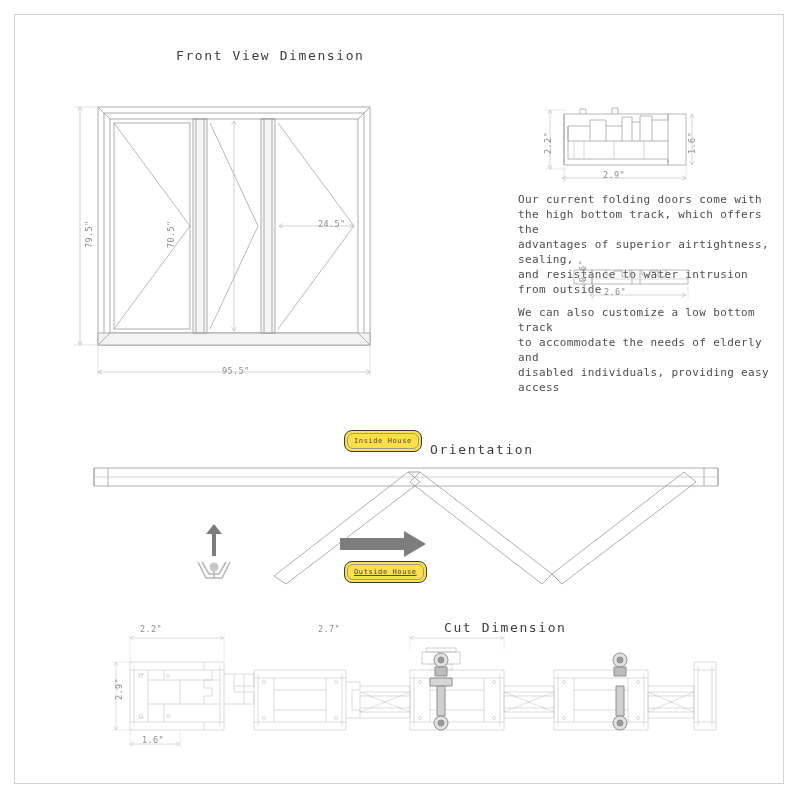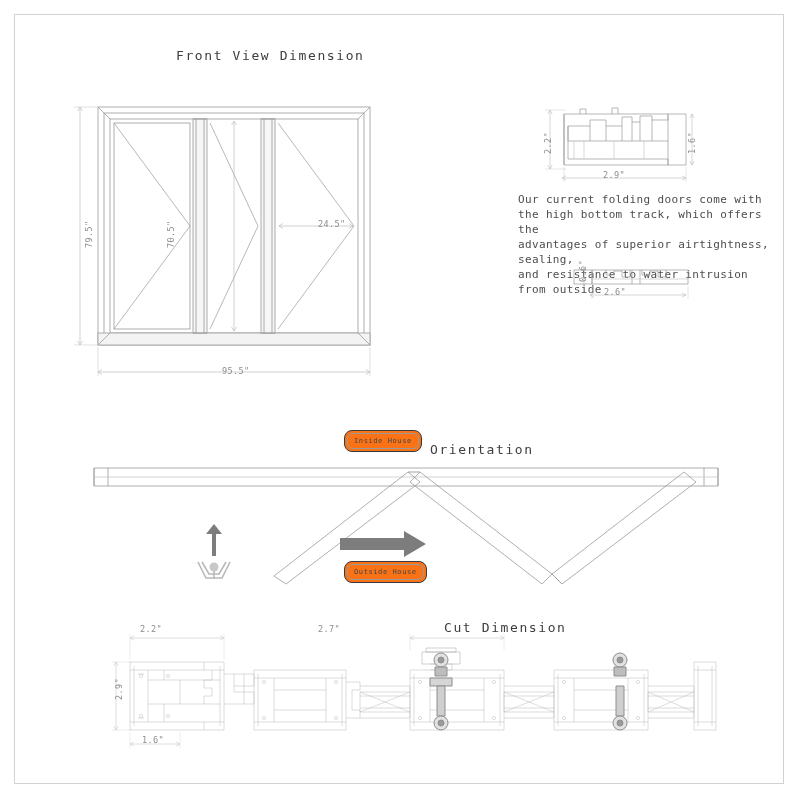--- a/index.html
+++ b/index.html
@@ -9,21 +9,21 @@
   #sheet{position:relative;width:800px;height:800px;background:#fff;}
   #inner-border{position:absolute;left:14px;top:14px;width:770px;height:770px;
        border:1px solid #d2d2d2;box-sizing:border-box;pointer-events:none;}
 
   .abs{position:absolute;}
   .ttl{font-size:13px;letter-spacing:1.6px;color:#3d3d3d;white-space:nowrap;}
   .dim{font-size:8.5px;letter-spacing:.4px;color:#8d8d8d;white-space:nowrap;}
   .dim.v{transform-origin:0 0;}
   .para{font-size:11px;line-height:15px;letter-spacing:.35px;color:#4d4d4d;
         text-align:left;white-space:pre-line;}
-  .badge{border:1.6px solid #3a3a3a;border-radius:8px;padding:2px;background:#f97316;}
+  .badge{border:1.6px solid #3a3a3a;border-radius:8px;padding:2px;background:#fde047;}
   .badge-in{border:1px solid #9a9a9a;border-radius:6px;
         font-size:7px;letter-spacing:.6px;color:#444;
         padding:3px 6px;text-align:center;white-space:nowrap;}
   svg{display:block;overflow:visible;}
 </style>
 </head>
 <body>
 
 <div id="sheet">
   <div id="inner-border"></div>
@@ -148,20 +148,23 @@
         <path d="M20 33 L116 33"></path>
           <path d="M24 30.8 L20 33 L24 35.2"></path>
           <path d="M112 30.8 L116 33 L112 35.2"></path>
         <path d="M22 24 L22 37 M118 24 L118 37" stroke="#d2d2d2"></path>
       </g>
     </svg>
   </div>
   <div class="abs dim v" style="left:578px;top:282px;transform:rotate(-90deg);">0.6"</div>
   <div class="abs dim" style="left:604px;top:287px;">2.6"</div>
 
+  <div class="abs para" style="left:518px;top:305px;width:264px;">We can also customize a low bottom track
+to accommodate the needs of elderly and
+disabled individuals, providing easy access</div>
 
   <div class="abs badge" style="left:344px;top:430px;">
     <div class="badge-in">Inside House</div>
   </div>
   <div class="abs ttl" style="left:424px;top:442px;margin-left:6px;">Orientation</div>
 
   <div class="abs" style="left:88px;top:455px;">
     <svg width="650" height="130" viewBox="0 0 650 130">
       <g fill="none" stroke="#9a9a9a" stroke-width="0.8">
 
@@ -192,21 +195,21 @@
       </g>
     </svg>
   </div>
 
   <div class="abs" style="left:340px;top:530px;">
     <svg width="88" height="30" viewBox="0 0 88 30">
       <path d="M0 8 L64 8 L64 1 L86 14 L64 27 L64 20 L0 20 Z" fill="#7d7d7d"></path>
     </svg>
   </div>
 
-  <div class="abs badge" style="left:344px;top:561px;">
+  <div class="abs badge" style="left:344px;top:561px;text-decoration:underline;">
     <div class="badge-in">Outside House</div>
   </div>
 
   <div class="abs ttl" style="left:444px;top:620px;">Cut Dimension</div>
 
   <div class="abs" style="left:108px;top:630px;">
     <svg width="610" height="130" viewBox="0 0 610 130">
       <g fill="none" stroke="#c0c0c0" stroke-width="0.55">
 
         <path d="M22 32 L116 32 L116 100 L22 100 Z"></path>

